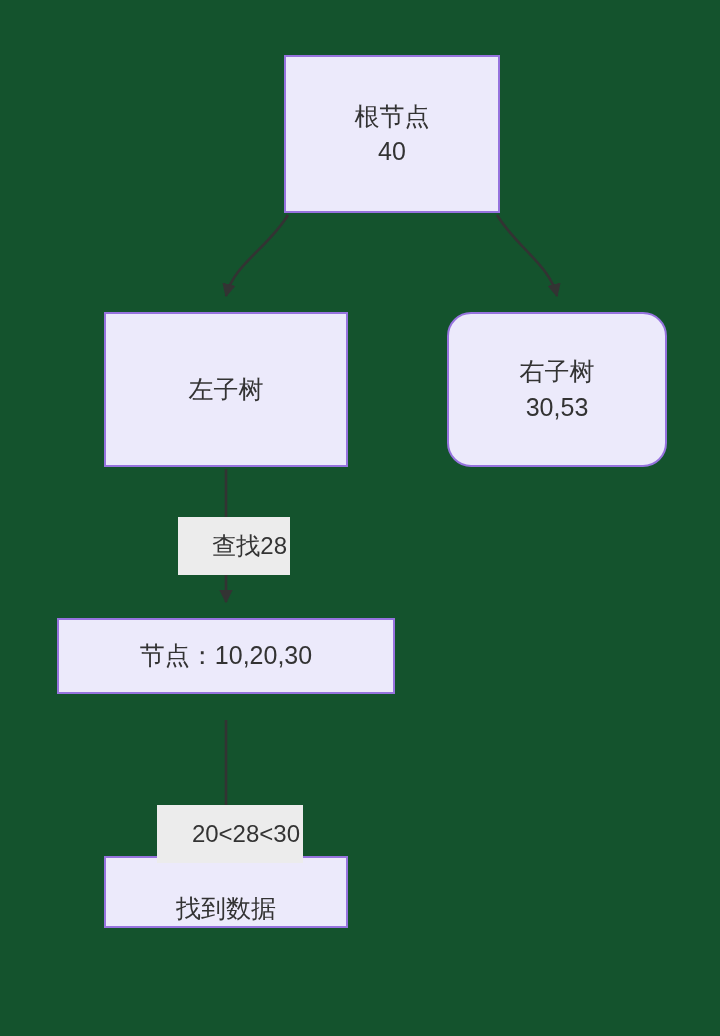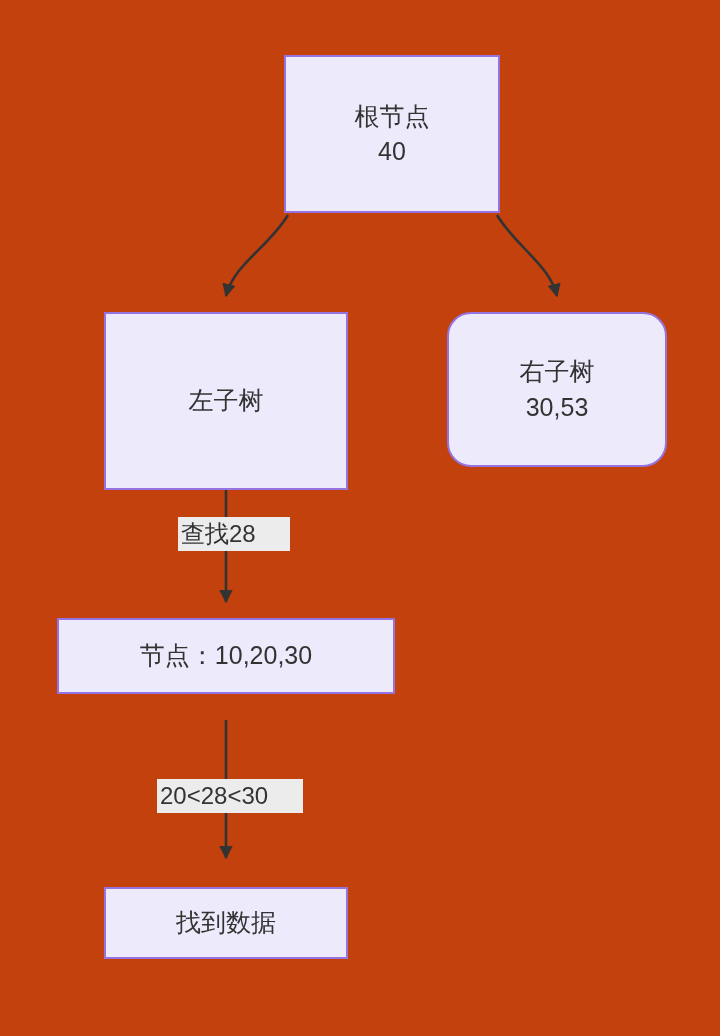--- a/index.html
+++ b/index.html
@@ -7,21 +7,21 @@
     padding: 0;
     background: #ffffff;
   }
   body {
     font-family: "Liberation Sans", "DejaVu Sans", sans-serif;
   }
   #canvas {
     position: relative;
     width: 720px;
     height: 1036px;
-    background: #c2410c;
+    background: #14532d;
     overflow: hidden;
   }
   #edges {
     position: absolute;
     left: 0;
     top: 0;
     width: 720px;
     height: 1036px;
   }
   .node {
@@ -41,34 +41,34 @@
   }
   .node .line {
     display: block;
   }
   .edge-label {
     position: absolute;
     background: #ECECEC;
     color: #333333;
     font-size: 24px;
     line-height: 34px;
-    text-align: left;
+    text-align: right;
     white-space: nowrap;
-    padding: 0 3px;
+    padding: 12px 3px;
     box-sizing: border-box;
   }
   
   #node-root      { left: 284px; top: 55px;  width: 216px; height: 158px; }
-  #node-left      { left: 104px; top: 312px; width: 244px; height: 178px; }
+  #node-left      { left: 104px; top: 312px; width: 244px; height: 155px; }
   #node-right     { left: 447px; top: 312px; width: 220px; height: 155px; border-radius: 24px; }
   #node-check     { left: 57px;  top: 618px; width: 338px; height: 76px; }
-  #node-found     { left: 104px; top: 887px; width: 244px; height: 72px; }
+  #node-found     { left: 104px; top: 856px; width: 244px; height: 72px; justify-content: flex-end; }
   
   #label-search   { left: 178px; top: 517px; width: 112px; }
-  #label-compare  { left: 157px; top: 779px; width: 146px; }
+  #label-compare  { left: 157px; top: 805px; width: 146px; }
 </style>
 </head>
 <body>
 
 <div id="canvas">
 
   <svg id="edges" viewBox="0 0 720 1036" width="720" height="1036" xmlns="http://www.w3.org/2000/svg">
     <defs>
       <marker id="arrow" viewBox="0 0 10 10" refX="9" refY="5" markerWidth="5.2" markerHeight="5.2" orient="auto-start-reverse">
         <path d="M 0 0 L 10 5 L 0 10 z" fill="#333333"></path>

